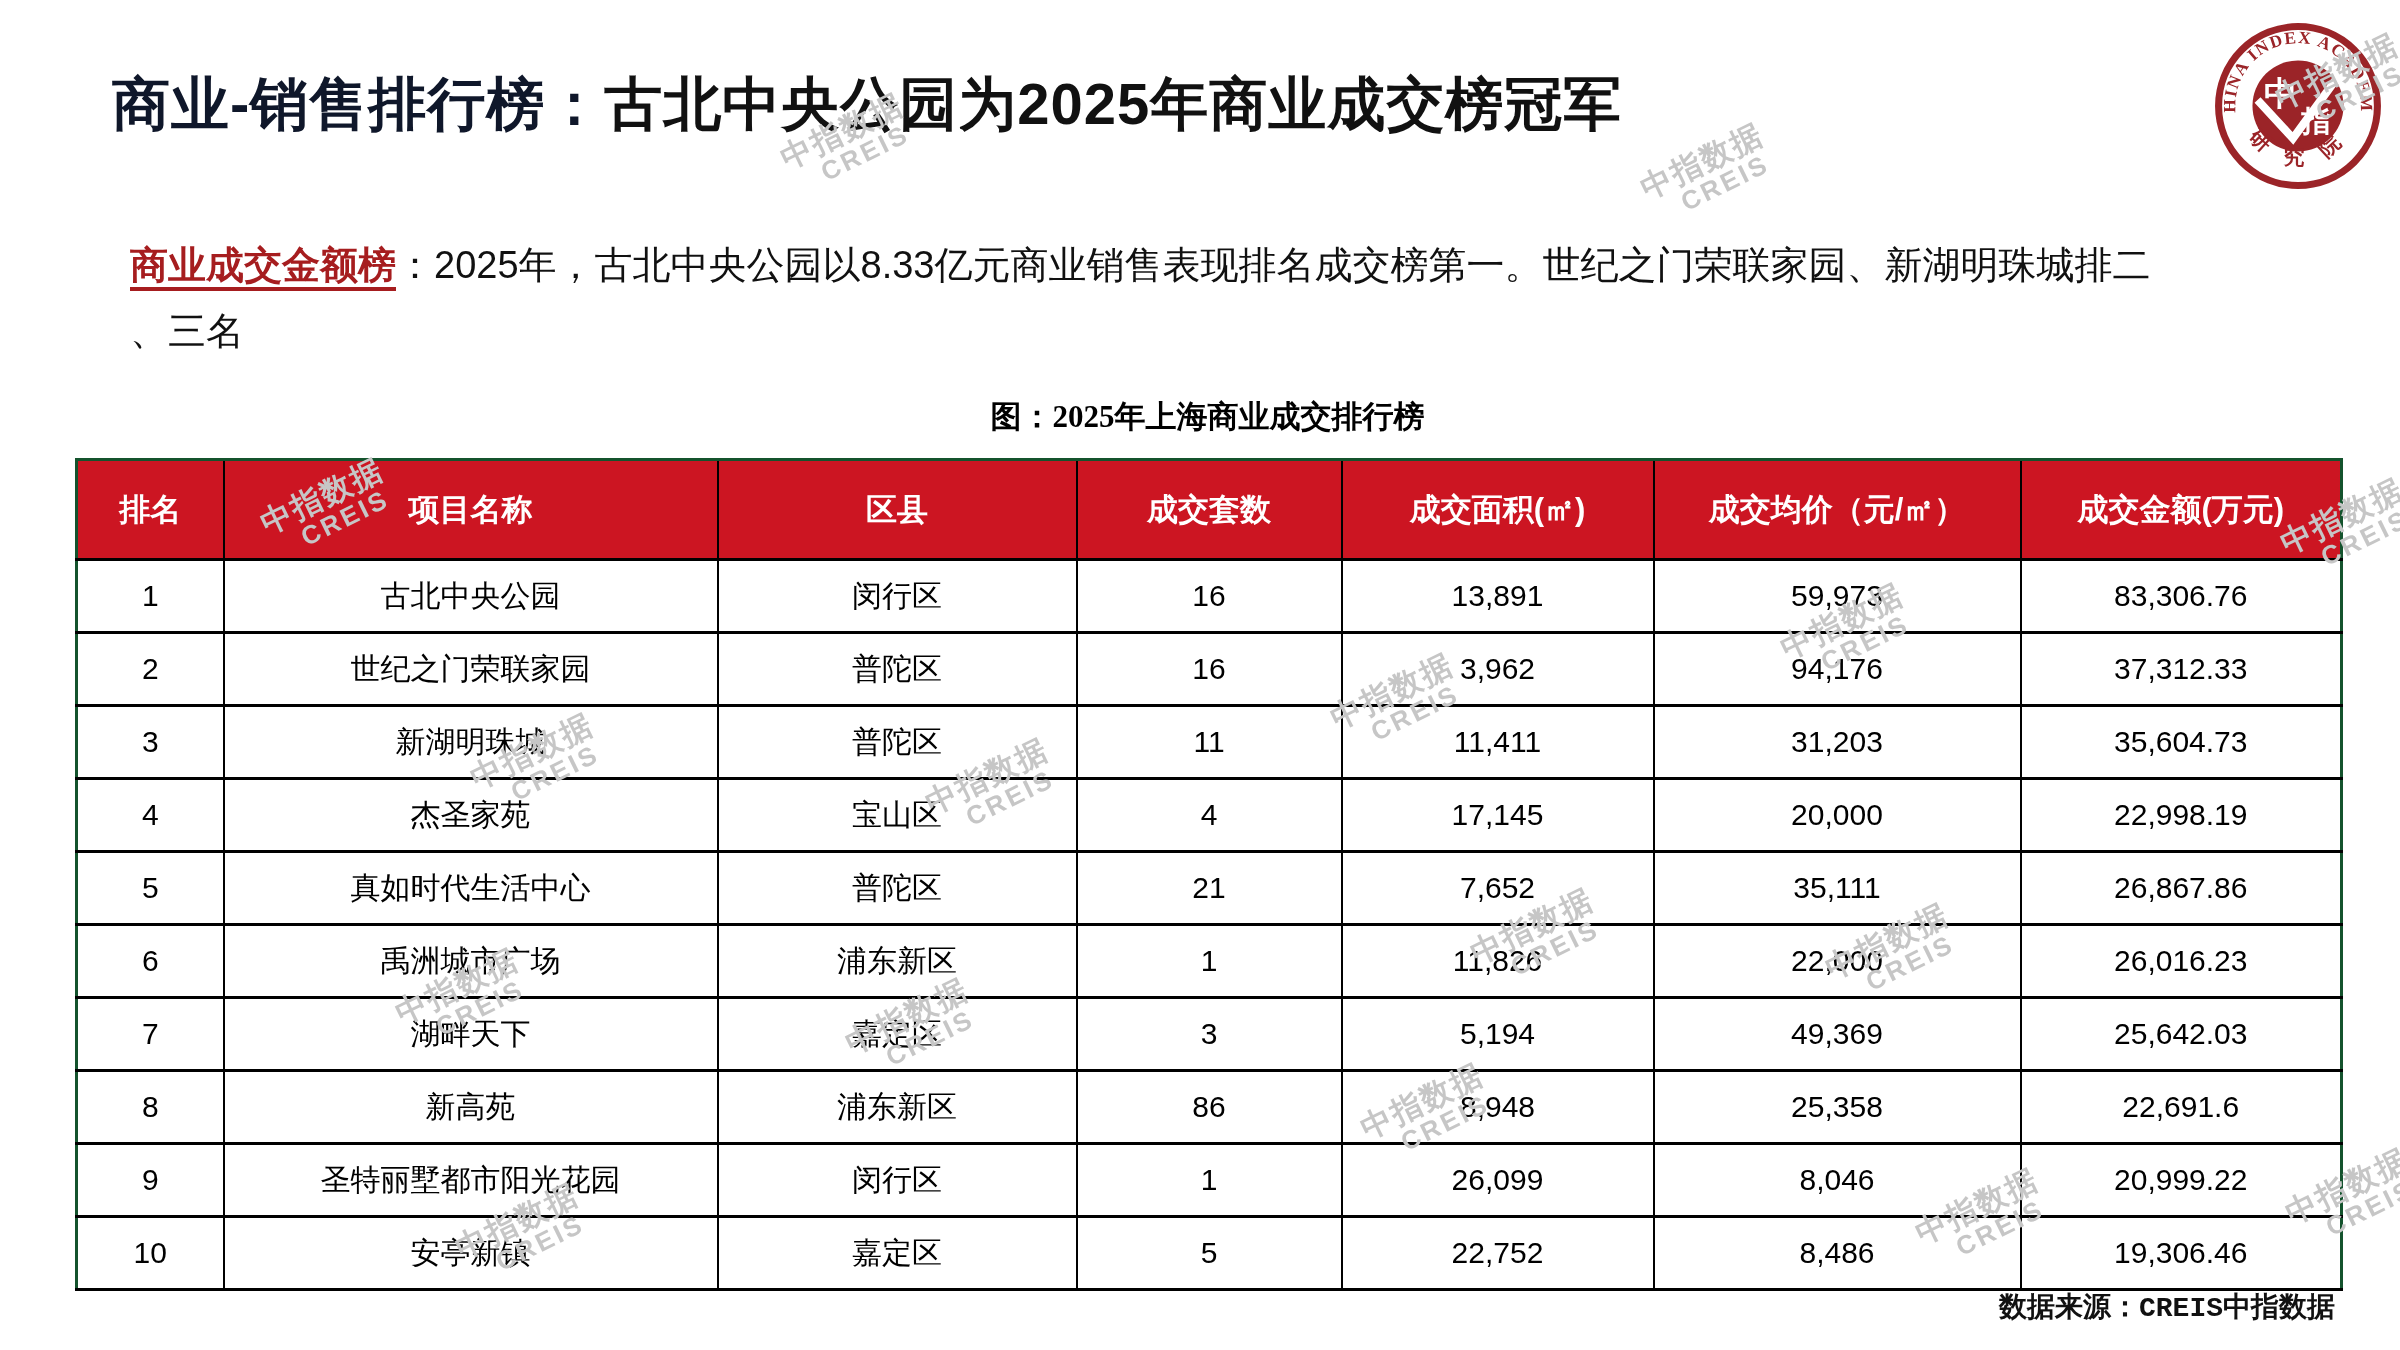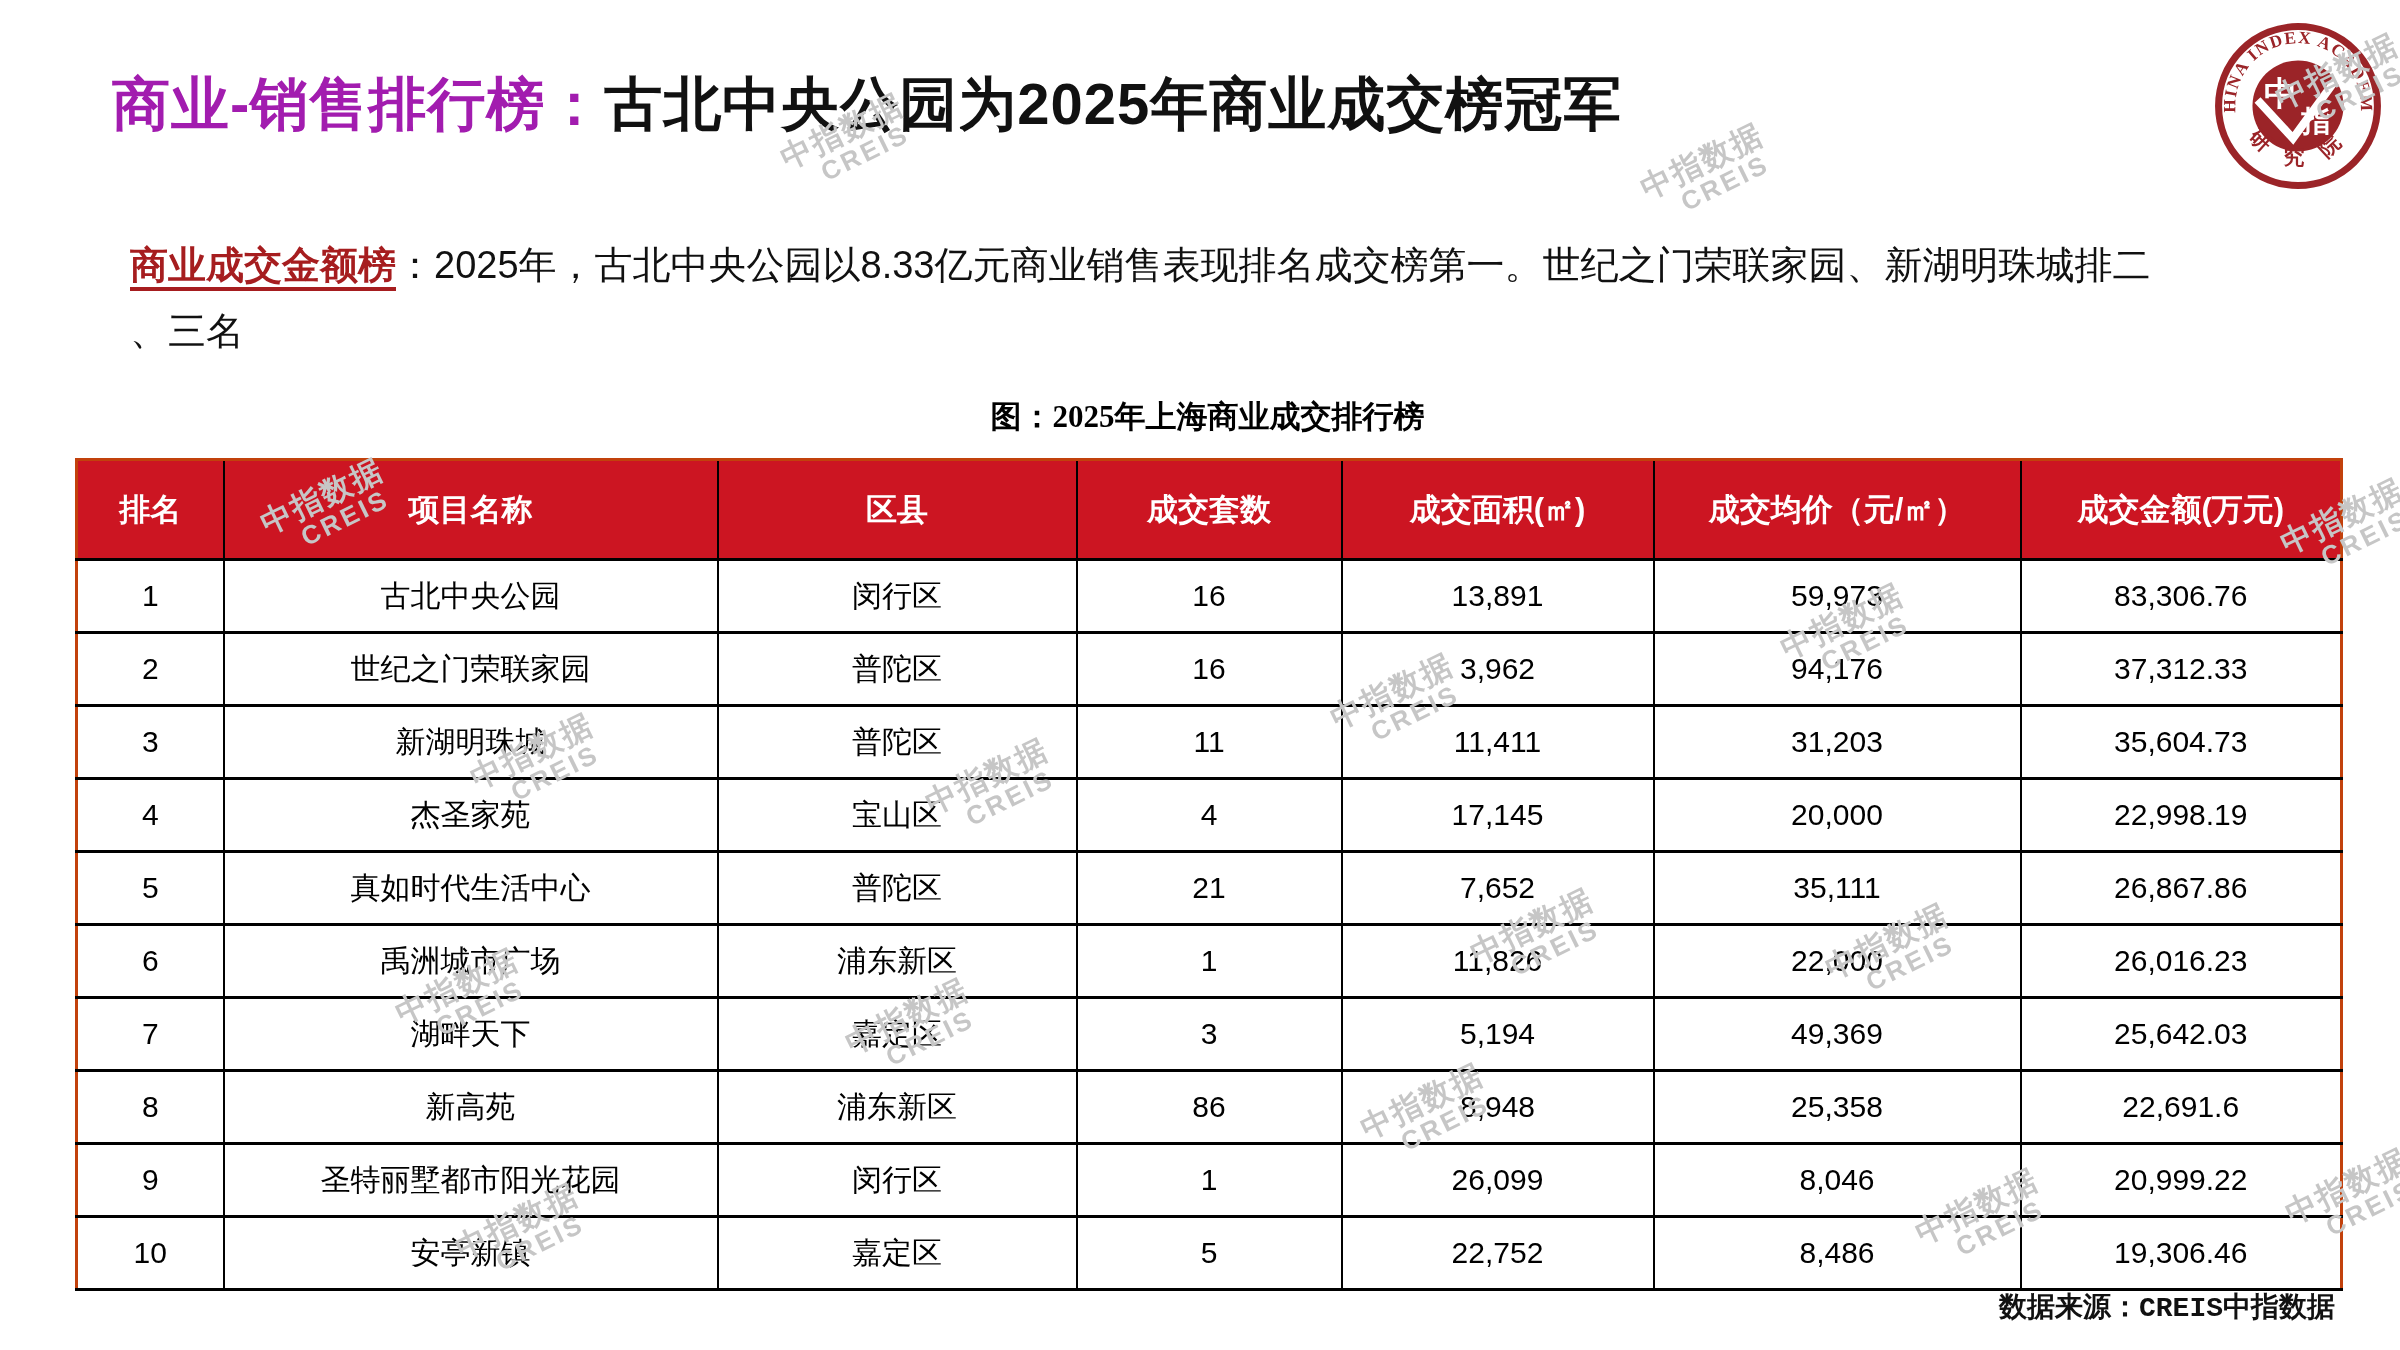--- a/index.html
+++ b/index.html
@@ -5,41 +5,41 @@
   html,body { margin:0; padding:0; }
   body {
     width:2400px; height:1350px; position:relative; overflow:hidden;
     background:#ffffff;
     font-family:"Liberation Sans","DejaVu Sans",sans-serif;
   }
   .slide-title {
     position:absolute; left:112px; top:66px;
     font-size:58px; font-weight:bold; letter-spacing:1px; white-space:nowrap;
   }
-  .title-red { color:#a21caf; }
+  .title-red { color:#0f172a; }
   .title-black { color:#111111;margin-top:48px; }
 
   .subtitle {
     position:absolute; left:130px; top:232px; width:2170px;
     font-size:38px; line-height:66px; color:#111111;
   }
   .subtitle-label {
     color:#A61D1F; font-weight:bold;
     text-decoration:underline; text-decoration-thickness:4px; text-underline-offset:9px;margin-top:20px;
   }
 
   .table-caption {
     position:absolute; left:75px; top:396px; width:2265px;
     text-align:center; font-size:31px; font-weight:bold; color:#000;font-family:Liberation Serif, serif;
   }
 
   table.rank-table {
     position:absolute; left:75px; top:458px; width:2265px; height:797px;
     border-collapse:collapse; table-layout:fixed;
-    border:3px solid #c2410c;
+    border:3px solid #14532d;
   }
   table.rank-table th {
     background:#CC1522; color:#ffffff; font-size:31px; font-weight:bold;
     height:97px; border:2px solid #000; padding:0;
   }
   table.rank-table td {
     background:#ffffff; color:#000000; font-size:30px; text-align:center;
     height:70px; padding:0;
     border-left:2px solid #000; border-right:2px solid #000;
     border-top:3px solid #000; border-bottom:3px solid #000;

